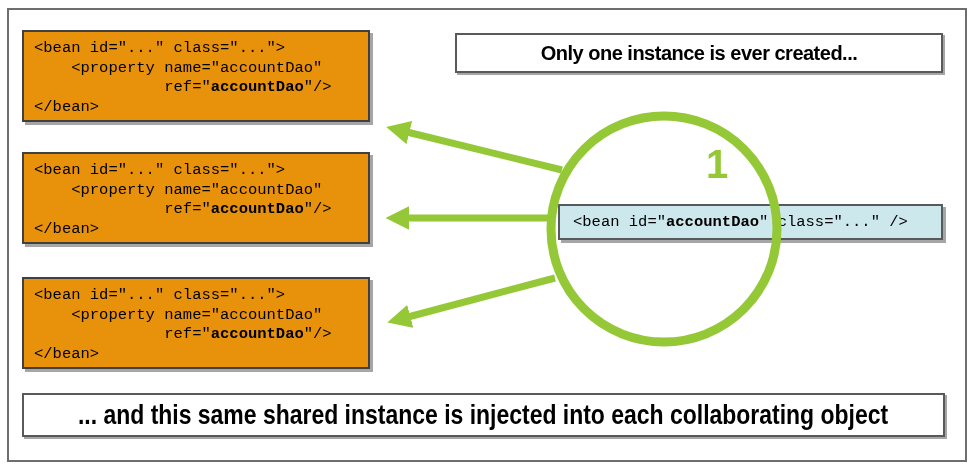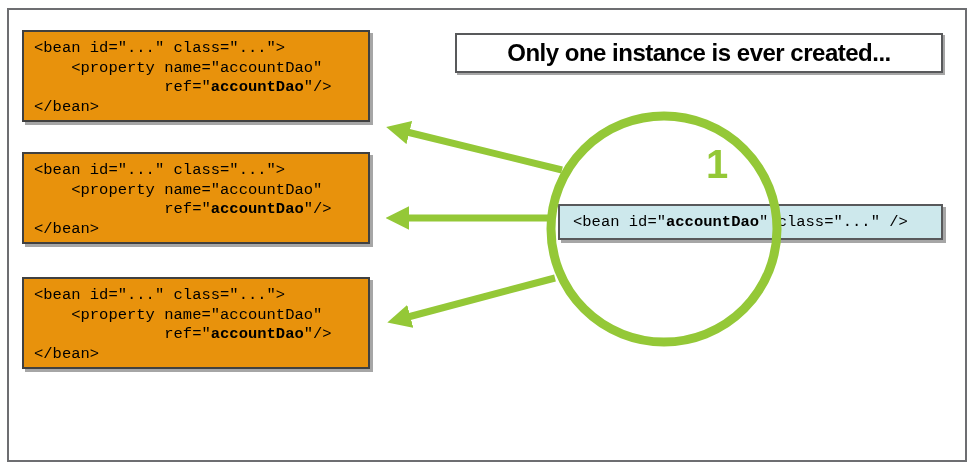--- a/index.html
+++ b/index.html
@@ -47,21 +47,21 @@
     left: 446px; top: 23px;
     width: 488px; height: 40px;
     border: 2px solid #58595b;
     background: #ffffff;
     box-shadow: 2px 2px 0 #a6a6a6;
     box-sizing: border-box;
     display: flex; align-items: center; justify-content: center;
   }
   .top-caption span {
     font-weight: bold;
-    font-size: 24px;
+    font-size: 20px;
     color: #000000;
     letter-spacing: -0.5px;
     white-space: nowrap;
   }
   
   .singleton-box {
     position: absolute;
     left: 549px; top: 194px;
     width: 385px; height: 36px;
     background: #cde8ec;
@@ -146,15 +146,18 @@
           <path d="M0,0 L10,5 L0,10 Z" fill="#94c837"></path>
         </marker>
       </defs>
       <circle cx="655" cy="219" r="113" fill="none" stroke="#94c837" stroke-width="9"></circle>
       <line x1="553" y1="160" x2="398" y2="122" stroke="#94c837" stroke-width="7" marker-end="url(#ah)"></line>
       <line x1="543" y1="208" x2="398" y2="208" stroke="#94c837" stroke-width="7" marker-end="url(#ah)"></line>
       <line x1="546" y1="268" x2="399" y2="307" stroke="#94c837" stroke-width="7" marker-end="url(#ah)"></line>
       <text x="708" y="168" fill="#94c837" font-size="40" font-weight="bold" font-family="Liberation Sans, sans-serif" text-anchor="middle">1</text>
     </svg>
 
+    <div class="bottom-caption">
+      <span>... and this same shared instance is injected into each collaborating object</span>
+    </div>
 
   </div>
 </div>
 
 </body></html>

